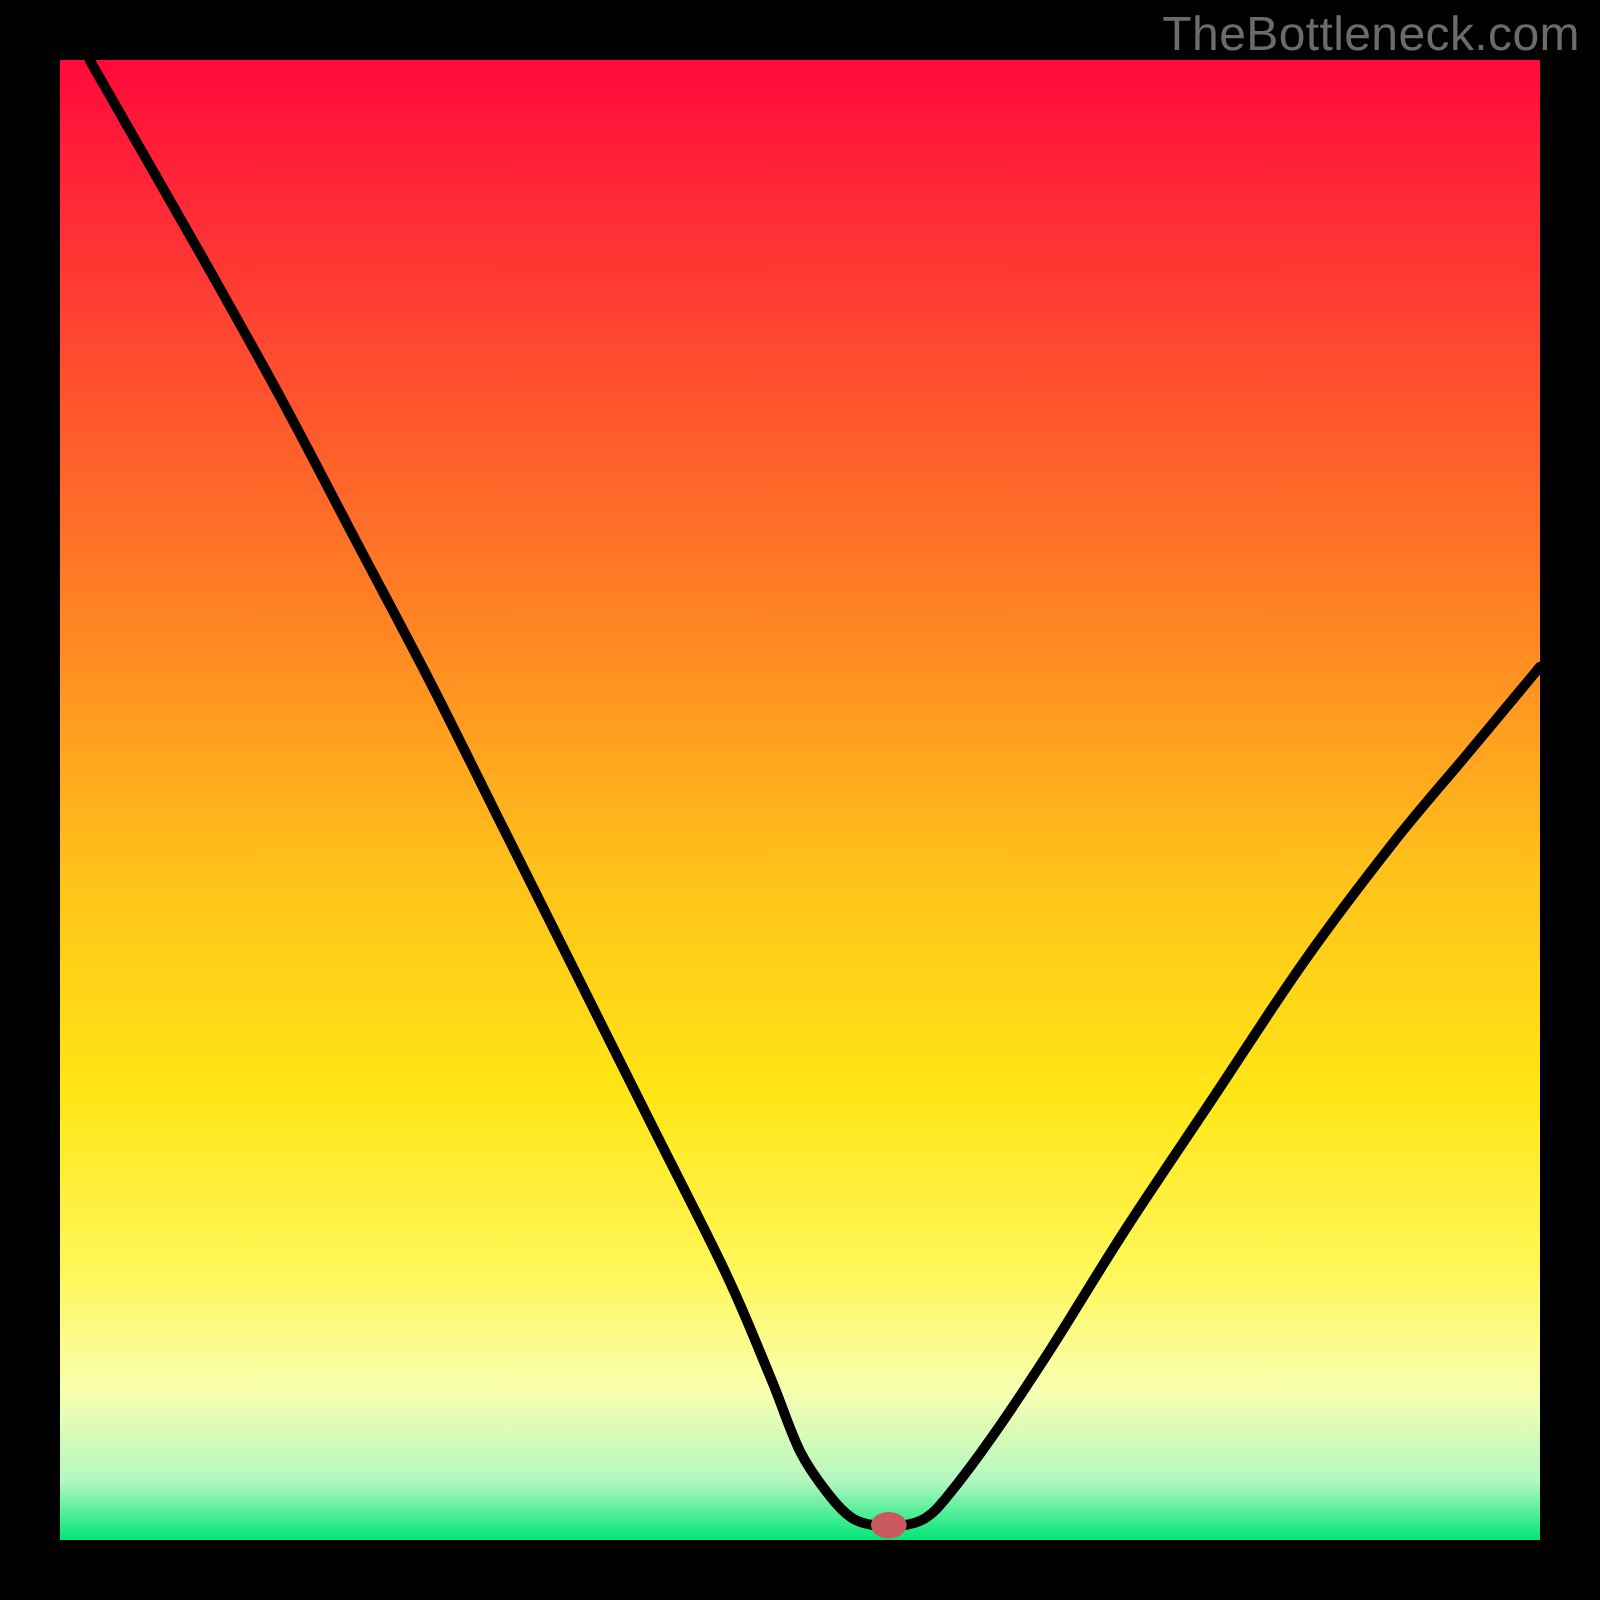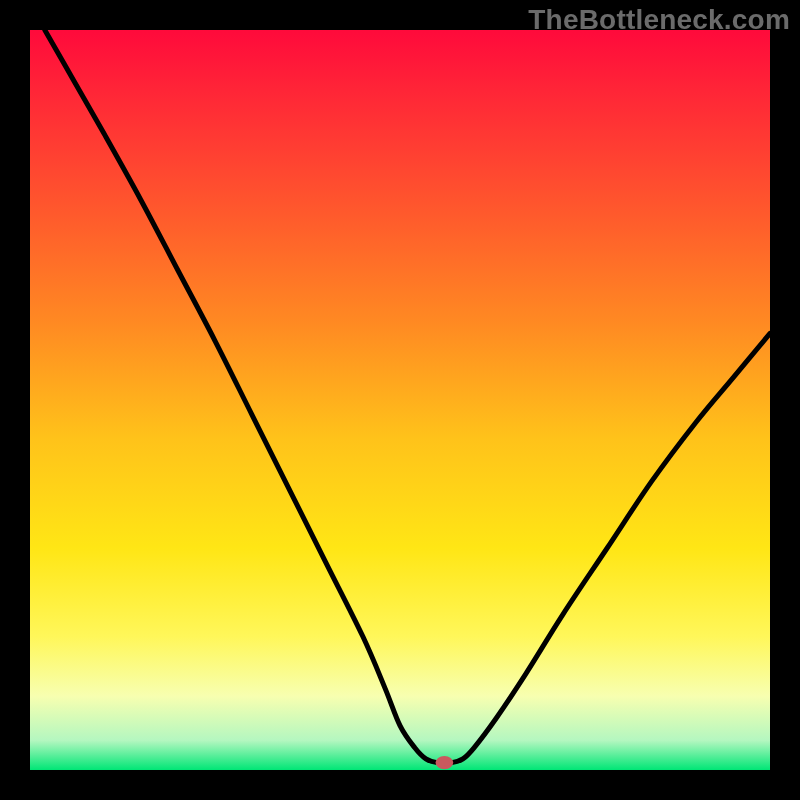--- a/index.html
+++ b/index.html
@@ -16,22 +16,22 @@
     height: 800px;
   }
   svg {
     display: block;
   }
   .watermark {
     position: absolute;
     top: 4px;
     right: 10px;
     font-family: Arial, Helvetica, sans-serif;
-    font-size: 28px;
-    font-weight: 700;
+    font-size: 24px;
+    font-weight: 400;
     color: #6b6b6b;
     letter-spacing: 0.2px;
   }
 </style>
 </head>
 <body>
 
 <div class="chart-container">
   <svg id="chart-svg" width="800" height="800" viewBox="0 0 800 800">
     <defs>

